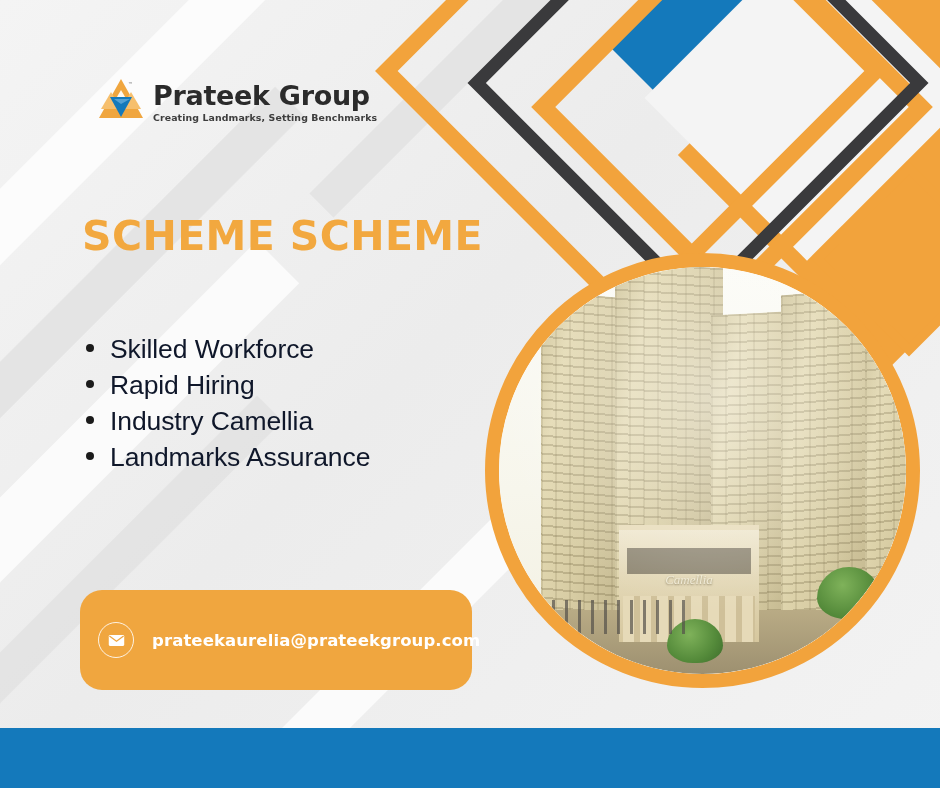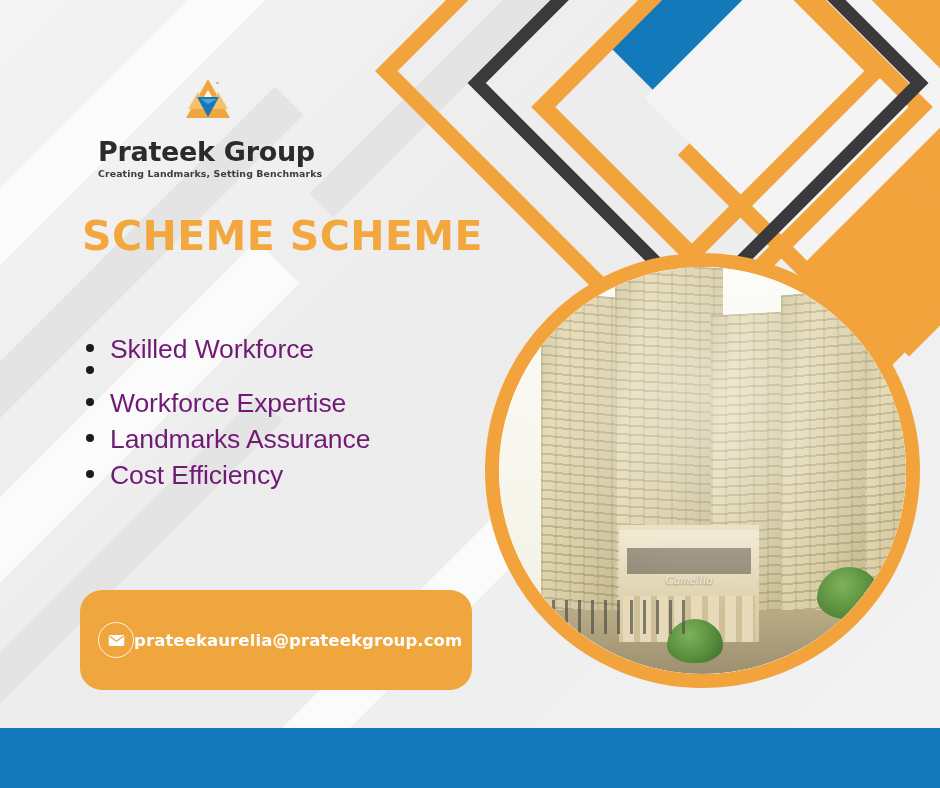--- a/index.html
+++ b/index.html
@@ -84,23 +84,22 @@
     background: #f4f4f4;
     top: 193px; left: 252px;
   }
 
   
   .logo-block {
     position: absolute;
     left: 98px;
     top: 76px;
     display: flex;
-    align-items: center;
-    gap: 16px;
-    flex-direction: column;
+    align-items: flex-end;
+    gap: 9px;
   }
   .logo-mark { width: 46px; height: 46px; position: relative; flex: none; }
   .logo-text-wrap { display: flex; flex-direction: column; line-height: 1; }
   .logo-name {
     font-size: 27px;
     font-weight: bold;
     color: #2b2b2b;
     letter-spacing: -0.3px;
     font-family: "DejaVu Sans", sans-serif;
   }
@@ -133,21 +132,21 @@
     left: 86px;
     top: 336px;
     margin: 0;
     padding: 0;
     list-style: none;
   }
   .bullets li {
     display: flex;
     align-items: baseline;
     font-size: 26.5px;
-    color: #701a75;
+    color: #0f172a;
     line-height: 1;
     margin-bottom: 9.5px;
     letter-spacing: -0.1px;
   }
   .bullet-dot {
     width: 8px; height: 8px;
     border-radius: 50%;
     background: #1b1b1b;
     margin-right: 16px;
     flex: none;
@@ -250,21 +249,21 @@
     height: 100px;
     background: #f0a63f;
     border-radius: 22px;
     display: flex;
     flex-direction: column;
     justify-content: center;
     gap: 14px;
     padding: 0 0 0 18px;
     box-sizing: border-box;
   }
-  .contact-row { display: flex; align-items: center; }
+  .contact-row { display: flex; align-items: center; gap: 18px; }
   .contact-icon {
     width: 34px; height: 34px;
     border-radius: 50%;
     border: 1.6px solid rgba(255,255,255,0.85);
     display: flex; align-items: center; justify-content: center;
     flex: none;
   }
   .contact-text {
     font-size: 16.5px;
     font-weight: bold;
@@ -325,32 +324,29 @@
 
   <div class="headline">SCHEME SCHEME</div>
 
   <ul class="bullets">
     <li>
       <span class="bullet-dot"></span>
       <span>Skilled Workforce</span>
     </li>
     <li>
       <span class="bullet-dot"></span>
+      <span>Rapid Hiring</span>
     </li>
     <li>
       <span class="bullet-dot"></span>
-      <span>Workforce Expertise</span>
+      <span>Industry Camellia</span>
     </li>
     <li>
       <span class="bullet-dot"></span>
       <span>Landmarks Assurance</span>
-    </li>
-    <li>
-      <span class="bullet-dot"></span>
-      <span>Cost Efficiency</span>
     </li>
   </ul>
 
   <div class="photo-circle">
     <div class="photo-inner">
       <div class="sky"></div>
       <div class="tower t1"></div>
       <div class="tower t2"></div>
       <div class="tower t3"></div>
       <div class="tower t4"></div>

